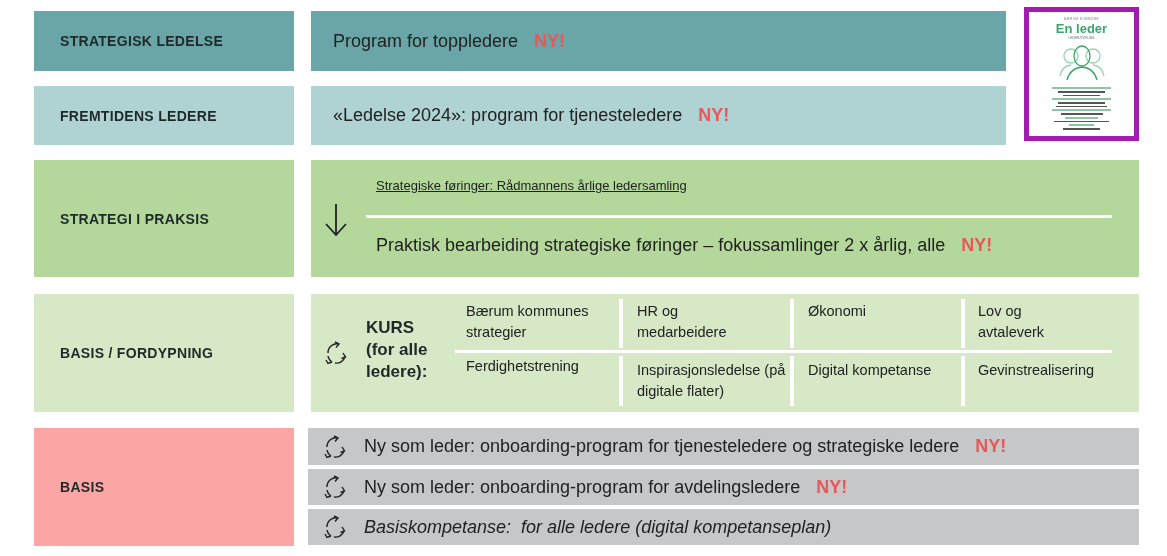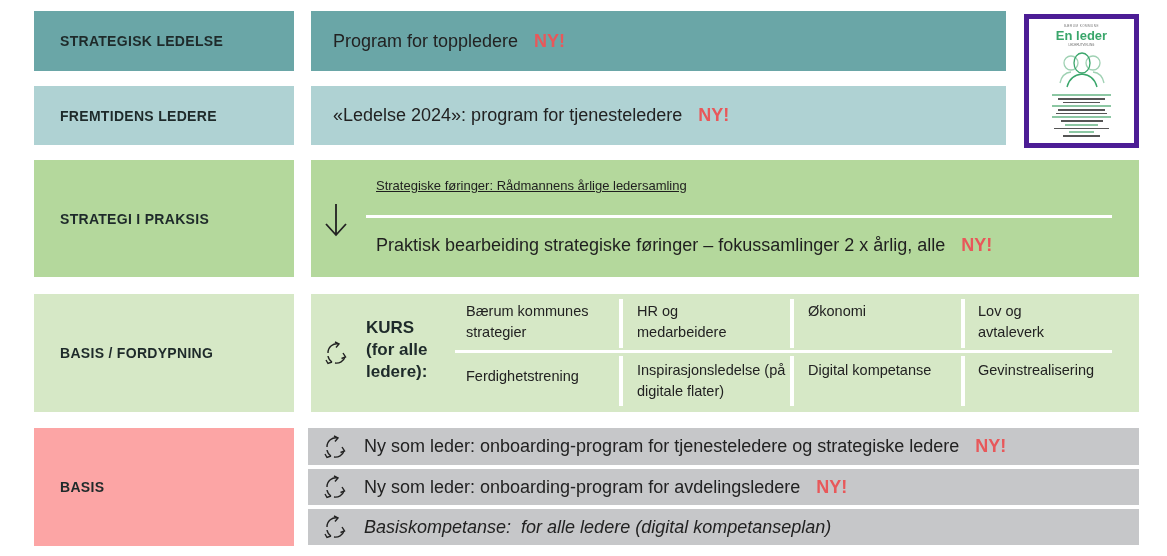--- a/index.html
+++ b/index.html
@@ -17,22 +17,22 @@
   .content { display:flex; align-items:center; font-size:18px; color:#222; }
   .ny { color:#e8585a; font-weight:bold; margin-left:16px; }
   .teal-dark { background:#6aa6a7; }
   .teal-light { background:#afd2d3; }
   .green-mid { background:#b4d89c; }
   .green-light { background:#d6e8c6; }
   .gray { background:#fca5a5;align-items:center; }
 
   
   .cover {
-    position:absolute; left:1024px; top:14px; width:115px; height:134px;
-    background:#4c1d95; box-sizing:border-box; padding:5px;
+    position:absolute; left:1024px; top:7px; width:115px; height:134px;
+    background:#a21caf; box-sizing:border-box; padding:5px;
   }
   .cover-inner {
     width:100%; height:100%; background:#ffffff; position:relative;
     display:flex; flex-direction:column; align-items:center;
   }
   .cover-top { font-size:3px; color:#777; margin-top:5px; letter-spacing:0.5px; }
   .cover-title { font-size:13px; font-weight:bold; color:#3aa66b; margin-top:1px; line-height:14px; }
   .cover-sub { font-size:3px; color:#666; margin-top:0; }
   .cover-lines { margin-top:3px; width:80%; }
   .cover-lines div { height:2px; background:#cfd8d2; margin:2px auto; }
@@ -153,21 +153,21 @@
   <div class="vdiv" style="left:650px;top:5px;height:49px;"></div>
   <div class="vdiv" style="left:308px;top:62px;height:50px;"></div>
   <div class="vdiv" style="left:479px;top:62px;height:50px;"></div>
   <div class="vdiv" style="left:650px;top:62px;height:50px;"></div>
 
   <div class="grid-cell" style="left:155px;top:7px;">Bærum kommunes strategier</div>
   <div class="grid-cell" style="left:326px;top:7px;width:120px;">HR og medarbeidere</div>
   <div class="grid-cell" style="left:497px;top:7px;">Økonomi</div>
   <div class="grid-cell" style="left:667px;top:7px;width:110px;">Lov og avtaleverk</div>
 
-  <div class="grid-cell" style="left:155px;top:72px;">Ferdighetstrening</div>
+  <div class="grid-cell" style="left:155px;top:62px;">Ferdighetstrening</div>
   <div class="grid-cell" style="left:326px;top:66px;width:150px;">Inspirasjonsledelse (på digitale flater)</div>
   <div class="grid-cell" style="left:667px;top:66px;">Gevinstrealisering</div>
   <div class="grid-cell" style="left:497px;top:66px;">Digital kompetanse</div>
 </div>
 
 <div class="box label gray" style="left:34px;top:428px;width:260px;height:118px;">
   <span>BASIS</span>
 </div>
 
 <div class="basis-row" style="top:428px;height:37px;">

